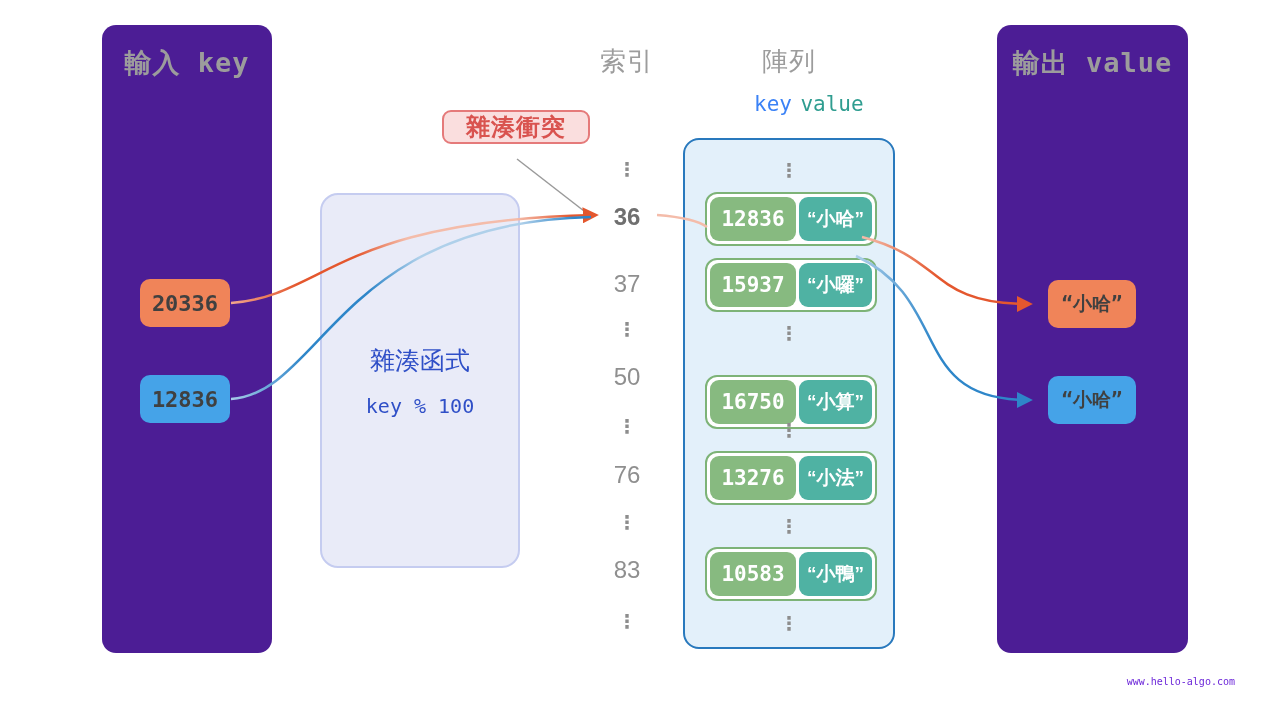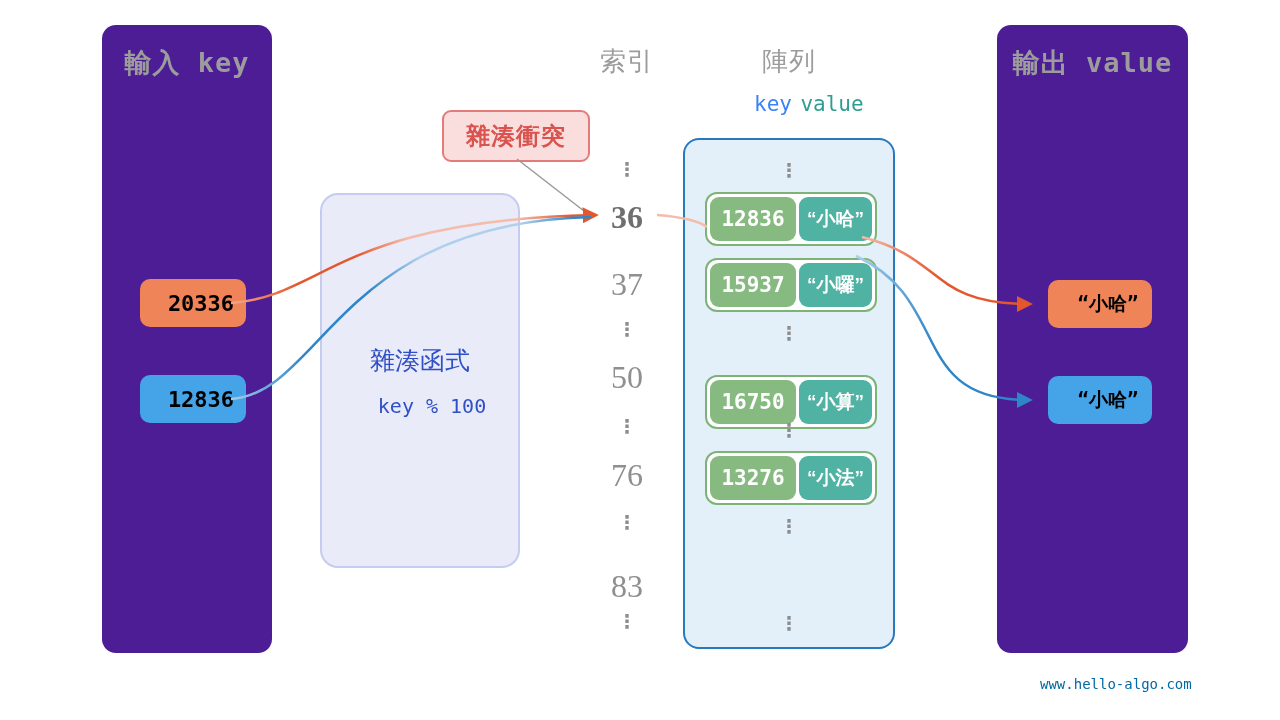--- a/index.html
+++ b/index.html
@@ -1,72 +1,72 @@
 <!DOCTYPE html>
 <html><head>
 <meta charset="utf-8">
 <style>
   html,body{margin:0;padding:0;background:#ffffff;}
   .canvas{
     position:relative;width:1280px;height:720px;background:#ffffff;overflow:hidden;
     font-family:"Liberation Sans",sans-serif;
   }
-  .mono{font-family:"DejaVu Sans Mono","Liberation Mono",monospace;padding-left:12px;}
+  .mono{font-family:"DejaVu Sans Mono","Liberation Mono",monospace;}
 
   
   .panel{position:absolute;background:#4c1d95;border-radius:14px;}
   .panel-title{
     text-align:center;margin-top:20px;font-size:27px;font-weight:bold;color:#9c9c9c;
     font-family:"DejaVu Sans Mono","Liberation Mono","Liberation Sans",sans-serif;
     letter-spacing:1px;
   }
   .panel.left{left:102px;top:25px;width:170px;height:628px;}
   .panel.right{left:997px;top:25px;width:191px;height:628px;}
 
   
   .chip{
-    position:absolute;width:90px;height:48px;border-radius:10px;color:#000000;
+    position:absolute;width:90px;height:48px;border-radius:10px;color:#404040;
     display:flex;align-items:center;justify-content:center;
     font-family:"DejaVu Sans Mono","Liberation Mono",monospace;
-    font-size:22px;font-weight:bold;padding-left:16px;
+    font-size:22px;font-weight:bold;
   }
   .chip.orange{background:#f08459;}
   .chip.blue{background:#45a3e8;}
   .chip.out{width:88px;font-size:19px;font-weight:bold;letter-spacing:0px;}
 
   
   .hash-box{
     position:absolute;left:320px;top:193px;width:200px;height:375px;
     background:#e9ebf8;border:2px solid #c5ccf0;border-radius:18px;box-sizing:border-box;
   }
   .hash-title{position:absolute;left:320px;top:344px;width:200px;text-align:center;
     font-size:25px;color:#2f4fc7;}
   .hash-formula{position:absolute;left:320px;top:394px;width:200px;text-align:center;
     font-size:20px;color:#2f4fc7;}
 
   
   .badge{
-    position:absolute;left:442px;top:110px;width:148px;height:52px;box-sizing:border-box;
+    position:absolute;left:442px;top:110px;width:148px;height:34px;box-sizing:border-box;
     background:#fadede;border:2px solid #e57a7a;border-radius:9px;
     display:flex;align-items:center;justify-content:center;
     font-size:24px;font-weight:bold;color:#d9534f;letter-spacing:1px;
   }
 
   
   .col-title{position:absolute;width:100px;text-align:center;font-size:26px;font-weight:normal;
     color:#9c9c9c;letter-spacing:1px;}
   .kv-header{position:absolute;top:92px;font-size:21px;
     font-family:"DejaVu Sans Mono","Liberation Mono",monospace;}
   .kv-key{left:754px;width:70px;text-align:left;color:#3b82f6;}
   .kv-value{left:788px;width:88px;text-align:center;color:#2f9d90;}
 
   
   .idx{position:absolute;left:595px;width:64px;height:30px;text-align:center;
-    font-family:Liberation Serif, serif;
-    font-size:32px;color:#8f8f8f;line-height:30px;}
+    font-family:Liberation Sans, sans-serif;
+    font-size:24px;color:#8f8f8f;line-height:30px;}
   .idx.bold{font-weight:bold;color:#6f6f6f;}
   .vdots{font-size:19px;font-weight:bold;color:#8d8d8d;line-height:28px;
     font-family:"DejaVu Sans",sans-serif;letter-spacing:0;}
   .idx.vdots{height:28px;}
 
   
   .array-box{
     position:absolute;left:683px;top:138px;width:212px;height:511px;box-sizing:border-box;
     background:#e3f0fa;border:2.5px solid #2979bd;border-radius:16px;
   }
@@ -80,22 +80,22 @@
     width:86px;background:#87ba80;border-radius:9px;color:#fff;
     display:flex;align-items:center;justify-content:center;
     font-family:"DejaVu Sans Mono","Liberation Mono",monospace;font-size:21px;font-weight:bold;
   }
   .pair .vbox{
     flex:1;background:#4fb2a3;border-radius:9px;color:#fff;
     display:flex;align-items:center;justify-content:center;
     font-size:19px;font-weight:bold;
   }
 
-  .watermark{position:absolute;left:1040px;top:676px;width:195px;text-align:left;
-    font-family:"DejaVu Sans Mono","Liberation Mono",monospace;font-size:14px;color:#0369a1;}
+  .watermark{position:absolute;left:1040px;top:676px;width:195px;text-align:right;
+    font-family:"DejaVu Sans Mono","Liberation Mono",monospace;font-size:10px;color:#6d28d9;}
 
   svg.overlay{position:absolute;left:0;top:0;pointer-events:none;}
 </style>
 </head>
 <body>
 
 <div class="canvas">
 
   <div class="panel left">
     <div class="panel-title">輸入 key</div>
@@ -115,21 +115,21 @@
   <div class="kv-header kv-value">value</div>
 
   <div class="idx vdots" style="top:155px;">⋮</div>
   <div class="idx bold" style="top:202px;">36</div>
   <div class="idx" style="top:269px;">37</div>
   <div class="idx vdots" style="top:315px;">⋮</div>
   <div class="idx" style="top:362px;">50</div>
   <div class="idx vdots" style="top:412px;">⋮</div>
   <div class="idx" style="top:460px;">76</div>
   <div class="idx vdots" style="top:508px;">⋮</div>
-  <div class="idx" style="top:555px;margin-top:16px;">83</div>
+  <div class="idx" style="top:555px;">83</div>
   <div class="idx vdots" style="top:607px;">⋮</div>
 
   <div class="array-box">
     <div class="array-dots vdots" style="top:16px;">⋮</div>
 
     <div class="pair" style="top:52px;">
       <div class="kbox">12836</div>
       <div class="vbox">“小哈”</div>
     </div>
 
@@ -147,20 +147,24 @@
 
     <div class="array-dots vdots" style="top:276px;">⋮</div>
 
     <div class="pair" style="top:311px;">
       <div class="kbox">13276</div>
       <div class="vbox">“小法”</div>
     </div>
 
     <div class="array-dots vdots" style="top:372px;">⋮</div>
 
+    <div class="pair" style="top:407px;">
+      <div class="kbox">10583</div>
+      <div class="vbox">“小鴨”</div>
+    </div>
 
     <div class="array-dots vdots" style="top:469px;">⋮</div>
   </div>
 
   <div class="panel right">
     <div class="panel-title">輸出 value</div>
   </div>
   <div class="chip orange out" style="left:1048px;top:280px;">“小哈”</div>
   <div class="chip blue out" style="left:1048px;top:376px;">“小哈”</div>
 

